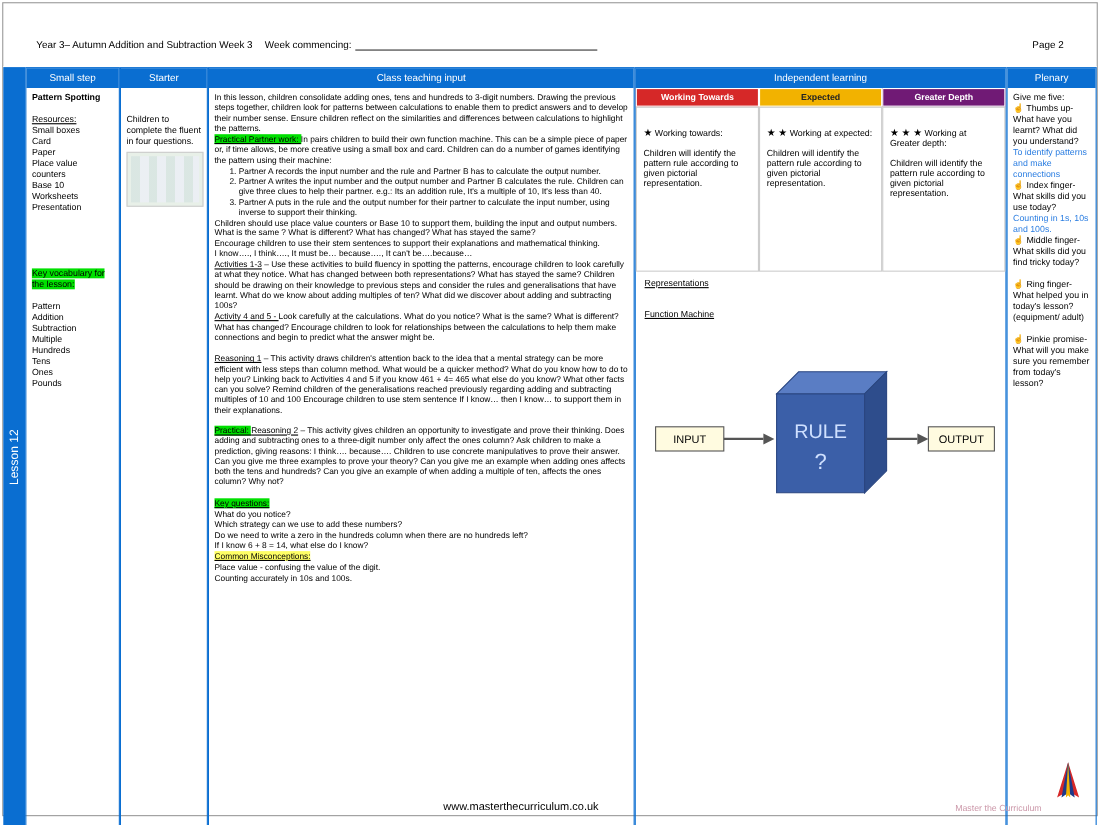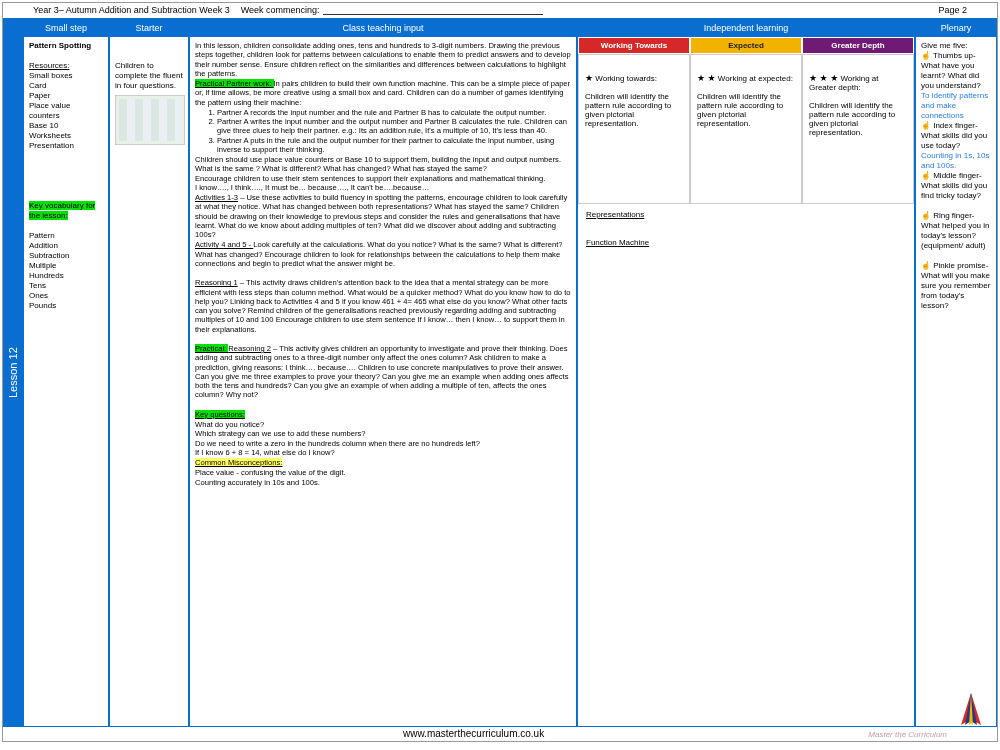--- a/index.html
+++ b/index.html
@@ -1,18 +1,18 @@
 <!DOCTYPE html>
 <html><head>
 <meta charset="utf-8">
 <style>
   * { box-sizing: border-box; margin: 0; padding: 0; }
   body { font-family: Arial, sans-serif; font-size: 8px; background: #fff; width: 1000px; height: 750px; position: relative; }
   .page { border: 1px solid #999; width: 996px; height: 740px; margin: 2px; position: relative; }
-  .topbar { display: flex; justify-content: space-between; padding: 2px 30px 2px 30px; font-size: 9px; }
+  .topbar { display: flex; justify-content: space-between; padding: 2px 30px 14px 30px; font-size: 9px; margin-top: 31px; }
   .topbar-left { display: flex; gap: 3px; }
   .topbar .blank { display: inline-block; border-bottom: 1px solid #333; width: 220px; height: 10px; }
   .grid { display: flex; height: 710px; border-top: 1px solid #fff; }
   .lesson-tab { width: 20px; background: #0a6ed1; color: #fff; display: flex; align-items: center; justify-content: center; writing-mode: vertical-rl; transform: rotate(180deg); font-size: 11px; }
   .cols { display: flex; flex: 1; }
   .col { border: 1px solid #0a6ed1; display: flex; flex-direction: column; }
   .col-h { background: #0a6ed1; color: #fff; text-align: center; padding: 4px 2px; font-size: 9px; }
   .col-body { padding: 4px 5px; flex: 1; overflow: hidden; line-height: 1.25; }
   .smallstep { width: 86px; }
   .starter { width: 80px; gap: 20px; }
@@ -34,21 +34,21 @@
   .il-cell { flex: 1; padding: 18px 6px; border: 1px solid #ccc; font-size: 8px; min-height: 150px; }
   .star { color:#000; font-size:9px; }
   .rep { padding: 6px 8px; }
   .rep-title { text-decoration: underline; margin-bottom: 10px; display:inline-block; }
   .fm { position: relative; height: 170px; margin-top: 8px; }
   .fm svg { width: 320px; height: 170px; }
   ol { padding-left: 22px; }
   .footer-url { position: absolute; bottom: 2px; left: 400px; font-size: 10px; }
   .logo { position: absolute; bottom: 4px; right: 8px; }
   .logo svg { width: 36px; height: 44px; }
-  .brand { position:absolute; bottom:2px; right:50px; font-size:8px; color:#c9a; font-style:italic;}
+  .brand { position:absolute; bottom:2px; right:50px; font-size:8px; color:#c9a; }
   p { margin: 0; }
   .teaching .col-body p, .teaching .col-body ol { margin-bottom: 1px; }
 </style>
 </head>
 <body>
 
 <div class="page">
   <div class="topbar">
     <div class="topbar-left">
       <span>Year 3– Autumn Addition and Subtraction Week 3</span>
@@ -146,20 +146,42 @@
               <p>Children will identify the pattern rule according to given pictorial representation.</p>
             </div>
             <div class="il-cell">
               <p><span class="star">★ ★ ★</span><span>  Working at Greater depth:</span></p><br>
               <p>Children will identify the pattern rule according to given pictorial representation.</p>
             </div>
           </div>
           <div class="rep">
             <span class="rep-title">Representations</span><br><br>
             <span class="rep-title">Function Machine</span>
+            <div class="fm">
+              <svg viewBox="0 0 320 170">
+
+                <rect x="10" y="80" width="62" height="22" fill="#fffbe0" stroke="#555"></rect>
+                <text x="41" y="95" text-anchor="middle" font-size="10">INPUT</text>
+
+                <line x1="72" y1="91" x2="108" y2="91" stroke="#555" stroke-width="2"></line>
+                <polygon points="108,86 118,91 108,96" fill="#555"></polygon>
+
+                <polygon points="120,50 200,50 200,140 120,140" fill="#3b5fa8" stroke="#2a4680"></polygon>
+                <polygon points="120,50 140,30 220,30 200,50" fill="#5a7dc4" stroke="#2a4680"></polygon>
+                <polygon points="200,50 220,30 220,120 200,140" fill="#2e4d8c" stroke="#2a4680"></polygon>
+                <text x="160" y="90" text-anchor="middle" font-size="18" fill="#cfe0ff">RULE</text>
+                <text x="160" y="118" text-anchor="middle" font-size="20" fill="#cfe0ff">?</text>
+
+                <line x1="220" y1="91" x2="248" y2="91" stroke="#555" stroke-width="2"></line>
+                <polygon points="248,86 258,91 248,96" fill="#555"></polygon>
+
+                <rect x="258" y="80" width="60" height="22" fill="#fffbe0" stroke="#555"></rect>
+                <text x="288" y="95" text-anchor="middle" font-size="10">OUTPUT</text>
+              </svg>
+            </div>
           </div>
         </div>
       </div>
 
       <div class="col plenary">
         <div class="col-h">Plenary</div>
         <div class="col-body" style="font-size:8px;">
           <p>Give me five:</p>
           <p>☝ Thumbs up- What have you learnt? What did you understand?</p>
           <p class="blue-txt">To identify patterns and make connections</p>

